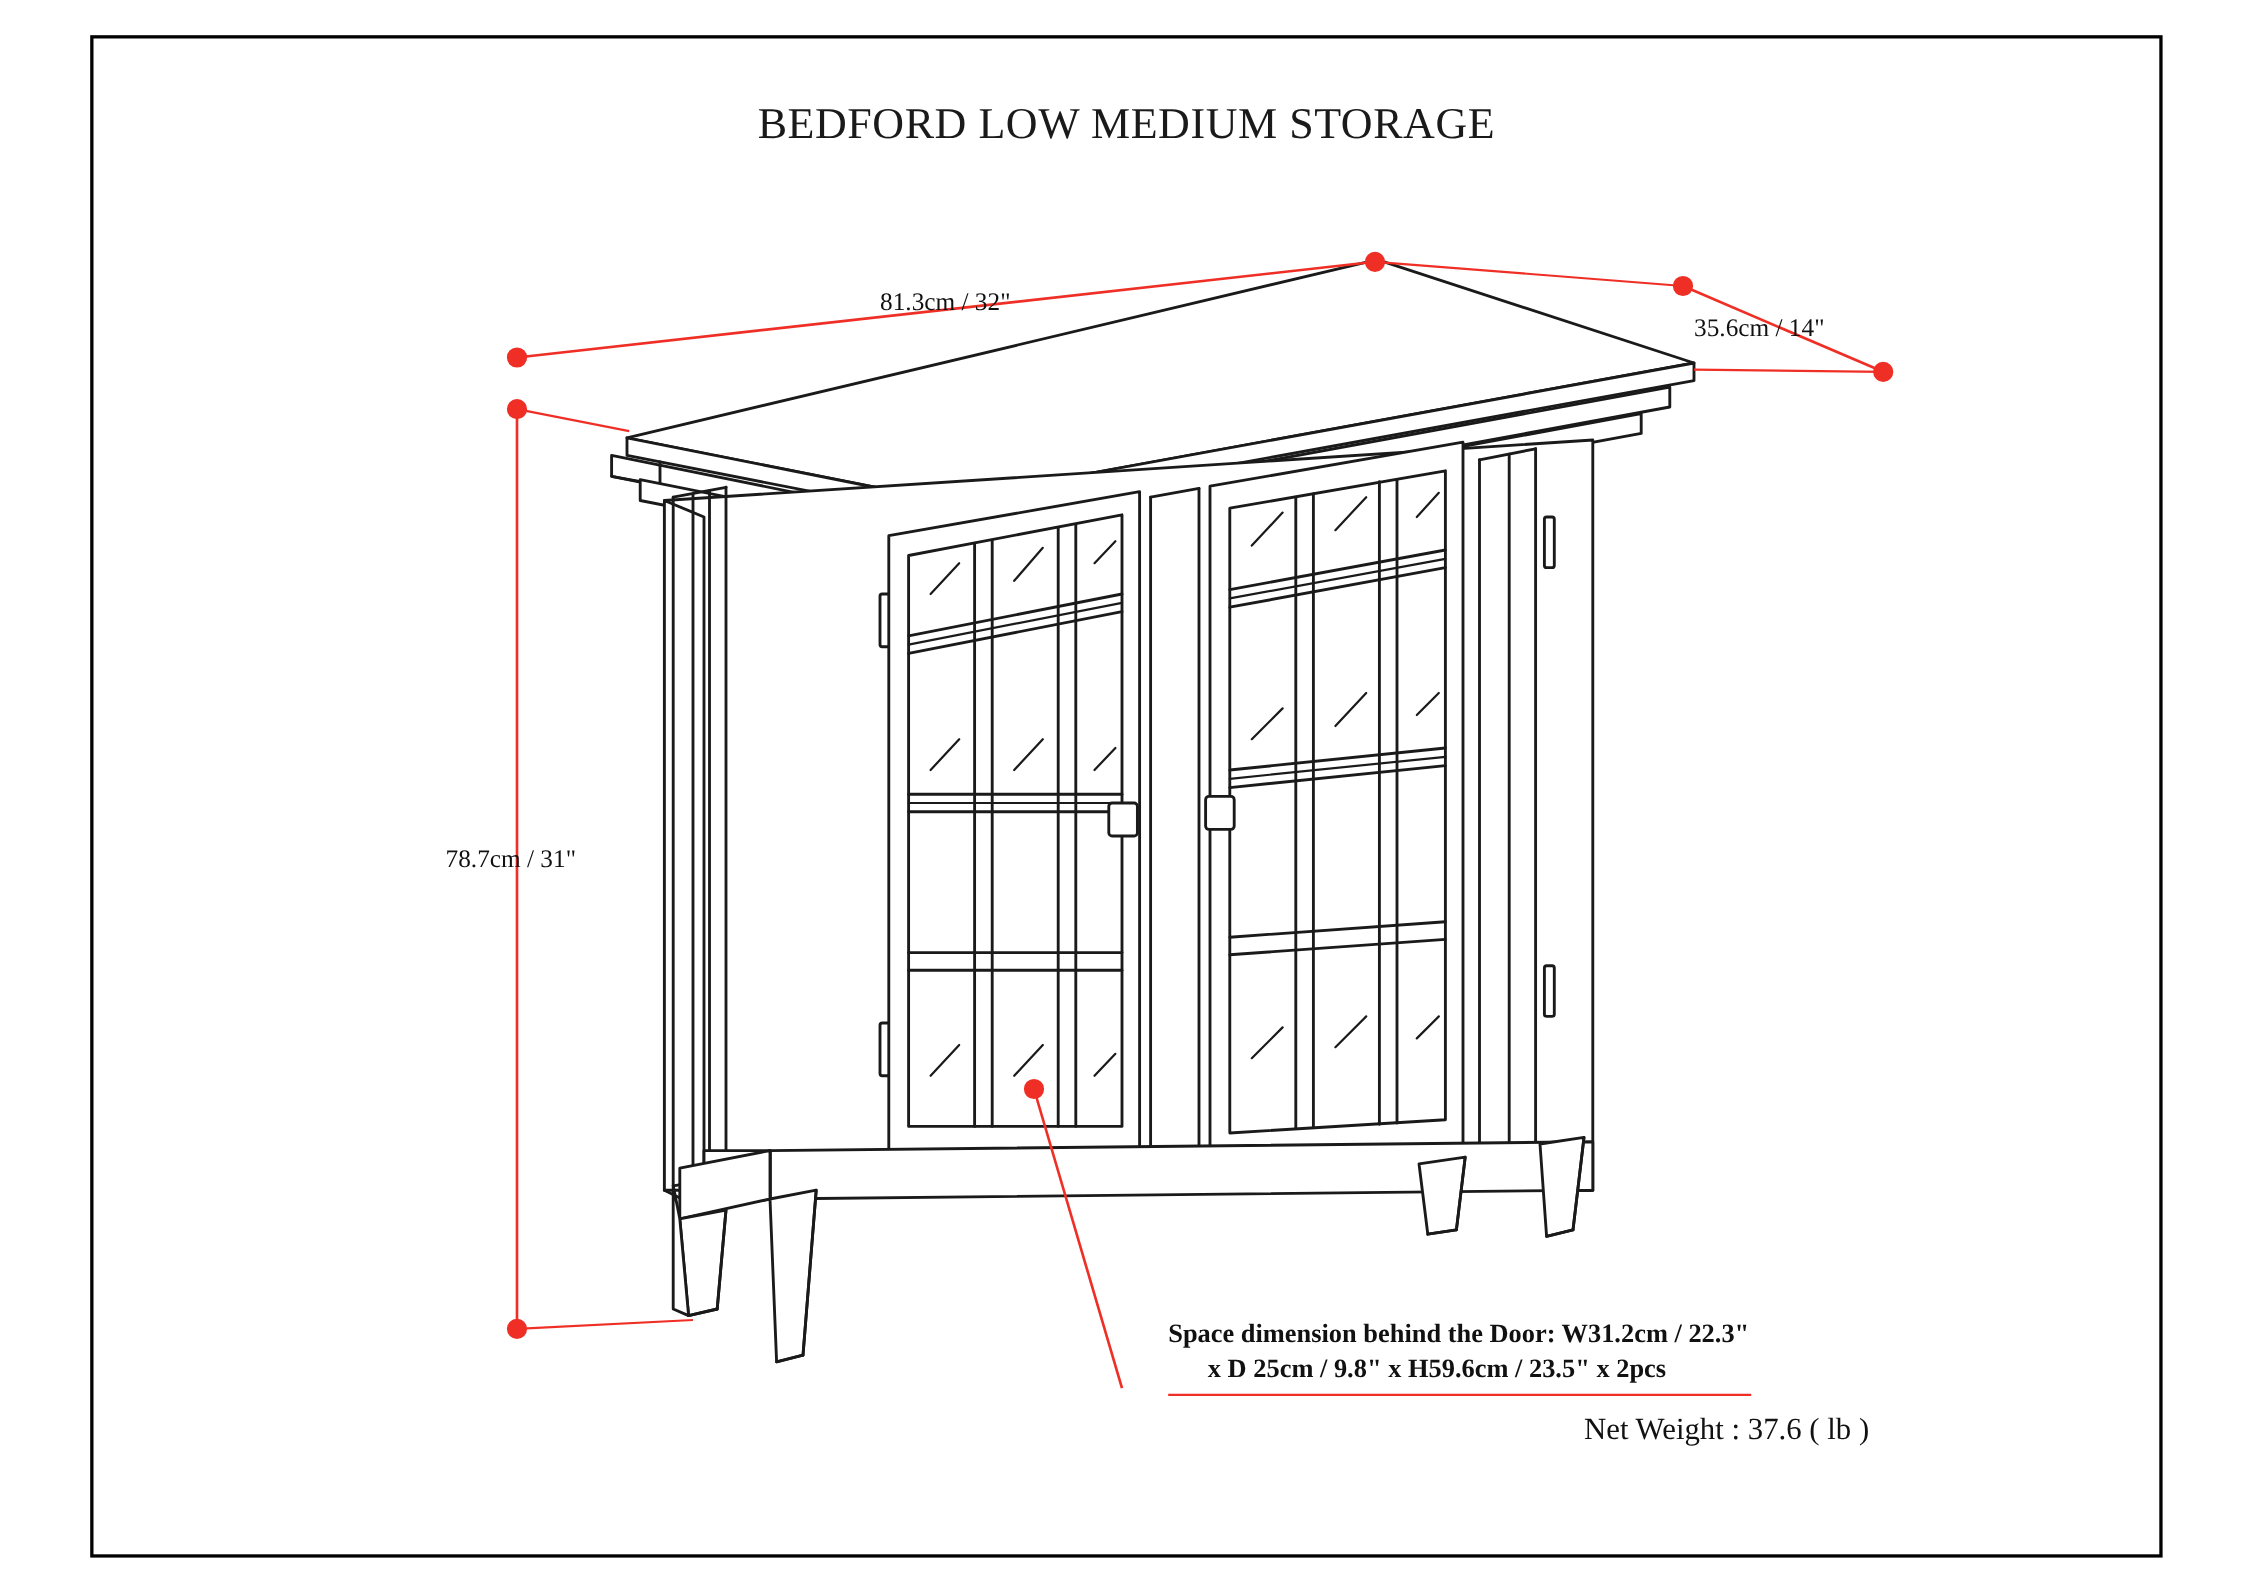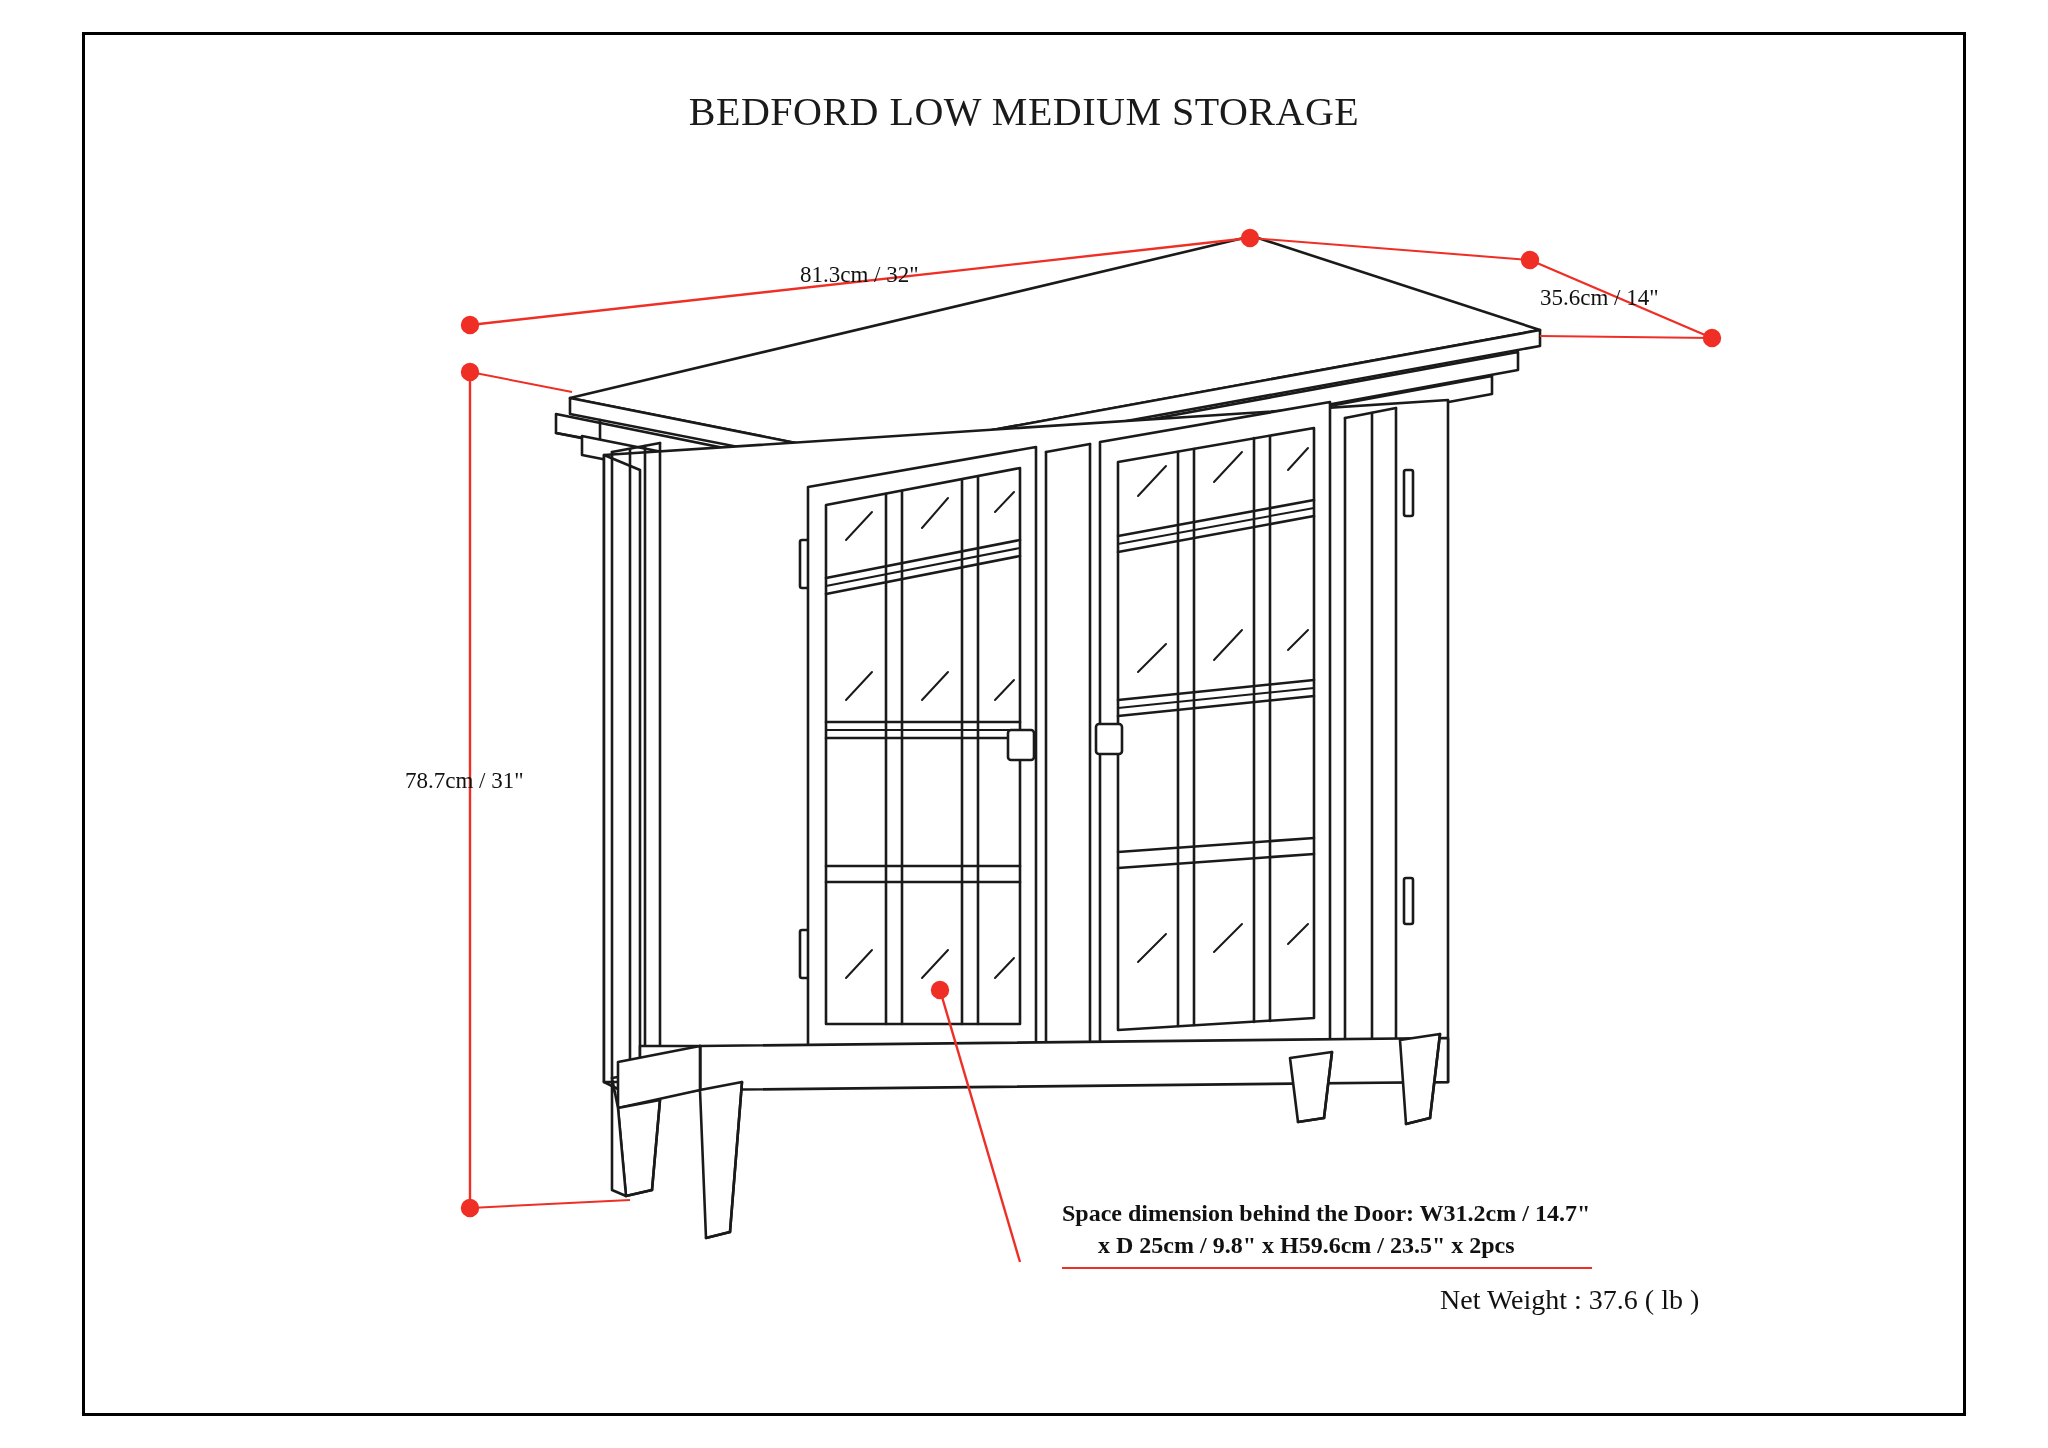--- a/index.html
+++ b/index.html
@@ -244,17 +244,17 @@
 
       <line x1="1062" y1="1268" x2="1592" y2="1268" stroke-width="2"></line>
 
     </g>
   </svg>
 
   <div class="dimtext" id="dim-width">81.3cm / 32"</div>
   <div class="dimtext" id="dim-depth">35.6cm / 14"</div>
   <div class="dimtext" id="dim-height">78.7cm / 31"</div>
 
-  <div class="notetext" id="note-line1">Space dimension behind the Door: W31.2cm / 14.7"</div>
+  <div class="notetext" id="note-line1">Space dimension behind the Door: W31.2cm / 22.3"</div>
   <div class="notetext" id="note-line2">x D 25cm / 9.8" x H59.6cm / 23.5" x 2pcs</div>
   <div class="notetext" id="note-weight">Net Weight : 37.6 ( lb )</div>
 
 </div>
 
 </body></html>

